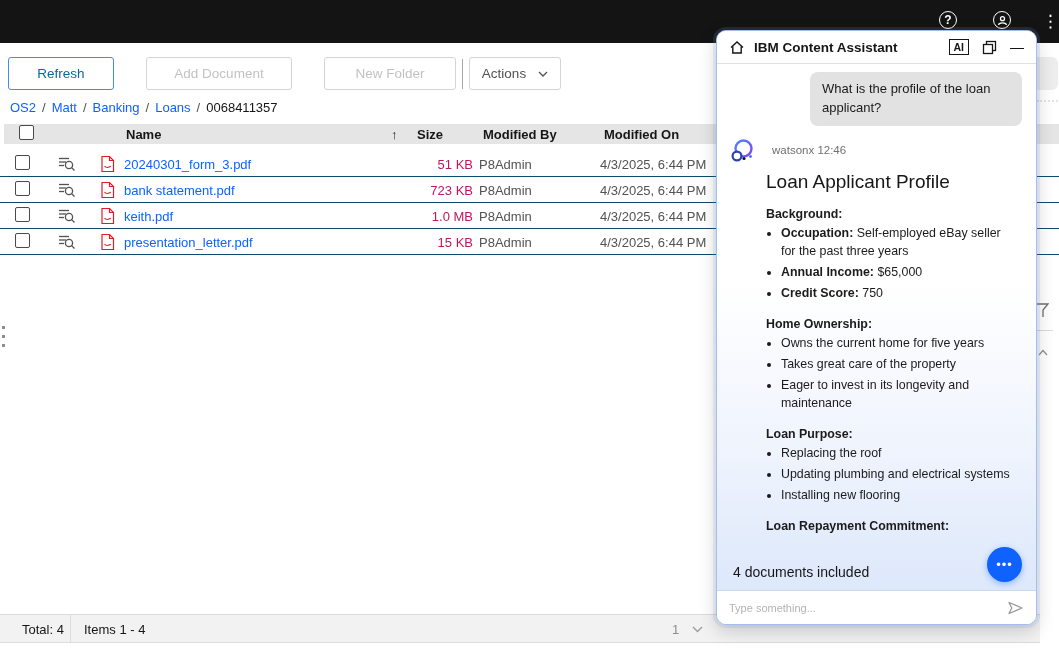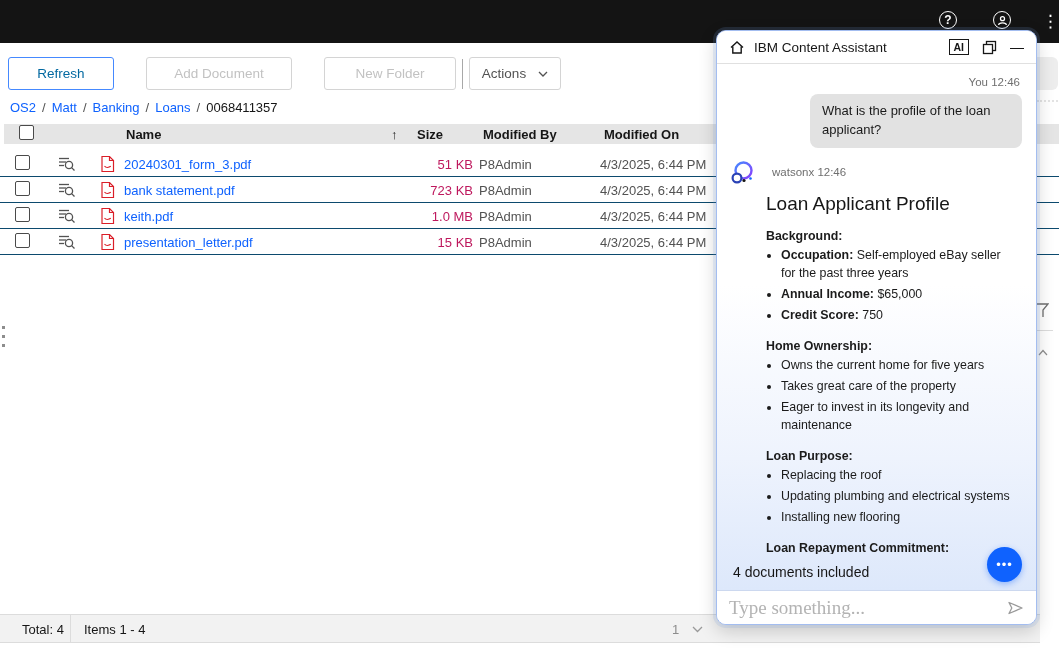--- a/index.html
+++ b/index.html
@@ -60,21 +60,21 @@
   .frag-dash { position:absolute; left:1037px; top:100px; width:21px; border-top:2px dotted #e3e3e3; z-index:0; }
   .frag-funnel { position:absolute; left:1035px; top:303px; z-index:0; }
   .frag-rule { position:absolute; left:1035px; top:330px; width:18px; border-top:1px solid #dcdcdc; z-index:0; }
   .frag-caret { position:absolute; left:1038px; top:349px; z-index:0; }
   
   .panel { position:absolute; left:716px; top:30px; width:321px; height:595px; background:#fff;
     border:1px solid #a3bdf0; border-radius:10px; z-index:5; display:flex; flex-direction:column;
     box-shadow:0 0 0 3px rgba(120,160,230,0.16), 0 6px 18px rgba(0,0,0,0.18); overflow:hidden; }
   .panel-header { height:33px; flex:0 0 33px; display:flex; align-items:center; padding:0 12px;
     border-bottom:1px solid #e0e0e0; background:#fff; }
-  .panel-title { font-size:13.5px; font-weight:normal; margin-left:9px; }
+  .panel-title { font-size:13.5px; font-weight:bold; margin-left:9px; }
   .ph-right { margin-left:auto; display:flex; align-items:center; gap:13px; }
   .ai-badge { border:1.2px solid #161616; font-size:10.5px; font-weight:bold; padding:1px 4px;
     line-height:1.2; cursor:pointer; }
   .min-glyph { font-size:14px; color:#161616; cursor:pointer; line-height:1; }
   .panel-body { flex:1 1 auto; overflow:hidden; display:flex; flex-direction:column;
     background:linear-gradient(180deg,#ffffff 0%, #ffffff 42%, #eef3fd 75%, #dde8fb 100%); }
   .messages { flex:1 1 auto; overflow:hidden; padding:8px 14px 0 12px; }
   .you-label { text-align:right; color:#6f6f6f; font-size:11.5px; margin:4px 2px 6px 0; }
   .user-bubble { margin-left:auto; width:fit-content; max-width:212px; background:#e2e2e2;
     border-radius:8px; padding:8px 12px; font-size:13px; line-height:1.45; color:#1a1a1a; }
@@ -86,22 +86,22 @@
   .section-title { font-weight:bold; margin-bottom:4px; font-size:12.4px; }
   .section ul { margin:0; padding-left:15px; }
   .section li { margin-bottom:3px; line-height:1.45; }
   .docs-row { flex:0 0 36px; display:flex; align-items:center; padding:0 16px; position:relative; }
   .docs-text { font-size:14px; color:#161616; }
   .chat-fab { position:absolute; right:14px; top:-7px; width:35px; height:35px; border-radius:50%;
     background:#0f62fe; color:#fff; display:flex; align-items:center; justify-content:center;
     font-size:13px; letter-spacing:1px; cursor:pointer; box-shadow:0 2px 6px rgba(15,98,254,0.4); }
   .input-row { flex:0 0 34px; background:#fff; border-top:1px solid #ccd8ef; display:flex;
     align-items:center; padding:0 12px; gap:8px; }
-  .chat-input { flex:1; border:none; outline:none; font-size:19px; color:#0369a1;
-    font-family:Liberation Serif, serif; background:transparent; }
+  .chat-input { flex:1; border:none; outline:none; font-size:11px; color:#0369a1;
+    font-family:Liberation Sans, sans-serif; background:transparent; }
   .chat-input::placeholder { color:#b3b3b3; }
   svg { display:block; }
 </style>
 </head>
 <body>
 
 <div id="root">
 
   <div class="topbar">
     <span class="topbar-icon" style="left:939px;">
@@ -293,21 +293,20 @@
         <svg width="15" height="15" viewBox="0 0 15 15">
             <rect x="4.5" y="1.5" width="9" height="9" fill="none" stroke="#161616" stroke-width="1.3"></rect>
             <rect x="1.5" y="4.5" width="9" height="9" fill="#fff" stroke="#161616" stroke-width="1.3"></rect>
           </svg>
         <span class="min-glyph">—</span>
       </span>
     </div>
 
     <div class="panel-body">
       <div class="messages">
-        <div class="you-label">You 12:46</div>
         <div class="user-bubble">What is the profile of the loan applicant?</div>
 
         <div class="bot-row">
           <svg width="27" height="27" viewBox="0 0 27 27">
             <defs>
                 <linearGradient id="wxg" x1="0" y1="0" x2="1" y2="1">
                   <stop offset="0" stop-color="#4589ff"></stop>
                   <stop offset="1" stop-color="#8a3ffc"></stop>
                 </linearGradient>
               </defs>

